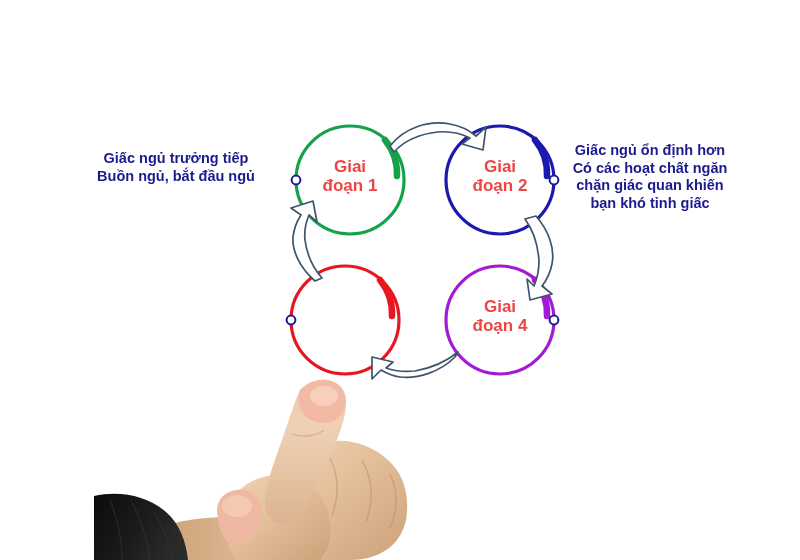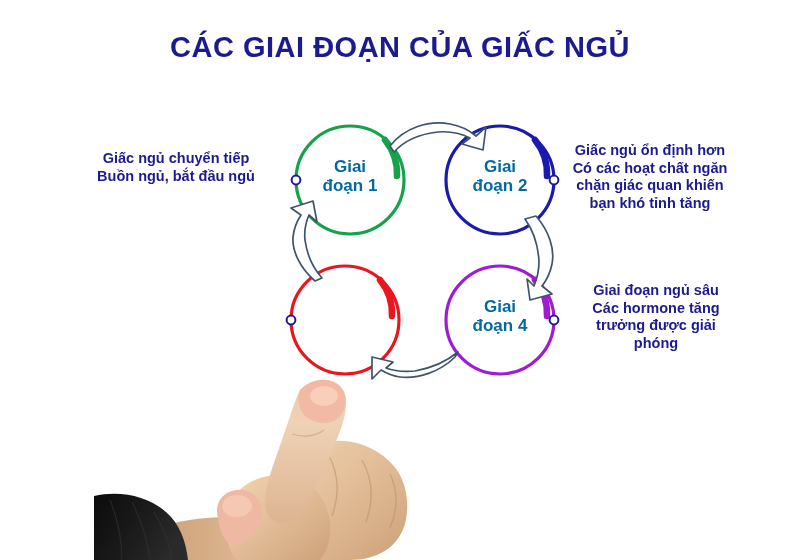--- a/index.html
+++ b/index.html
@@ -39,21 +39,21 @@
     width: 800px;
     height: 560px;
   }
 
   
   .node-label {
     position: absolute;
     text-align: center;
     font-family: "Liberation Sans", sans-serif;
     font-weight: bold;
-    color: #0369a1;
+    color: #ef4444;
     font-size: 17px;
     line-height: 19px;
     pointer-events: none;
     white-space: pre-line;
   }
   #label-stage1 { left: 302px; top: 157px; width: 96px; }
   #label-stage2 { left: 452px; top: 157px; width: 96px; }
   #label-stage4 { left: 452px; top: 297px; width: 96px; }
   #label-rem    { left: 297px; top: 285px; width: 96px; }
 
@@ -81,21 +81,20 @@
     width: 340px;
     height: 192px;
     pointer-events: none;
   }
 </style>
 </head>
 <body>
 
 <div id="page">
 
-  <div id="title">CÁC GIAI ĐOẠN CỦA GIẤC NGỦ</div>
 
   <svg id="diagram" viewBox="0 0 800 560">
 
     <g>
       <circle cx="350" cy="180" r="54" fill="none" stroke="#14a34a" stroke-width="3.2"></circle>
       <path d="M 385 140 A 54 54 0 0 1 397 176" fill="none" stroke="#14a34a" stroke-width="6.5" stroke-linecap="round"></path>
     </g>
     <circle cx="296" cy="180" r="4.4" fill="#ffffff" stroke="#1b1b8f" stroke-width="2"></circle>
 
     <g>
@@ -172,32 +171,28 @@
   <div id="label-stage1" class="node-label">Giai
 đoạn 1</div>
 
   <div id="label-stage2" class="node-label">Giai
 đoạn 2</div>
 
   <div id="label-stage4" class="node-label">Giai
 đoạn 4</div>
 
 
-  <div id="desc-stage1" class="desc">Giấc ngủ chuyển tiếp
+  <div id="desc-stage1" class="desc">Giấc ngủ trưởng tiếp
 Buồn ngủ, bắt đầu ngủ</div>
 
   <div id="desc-stage2" class="desc">Giấc ngủ ổn định hơn
 Có các hoạt chất ngăn
 chặn giác quan khiến
-bạn khó tỉnh tăng</div>
-
-  <div id="desc-stage4" class="desc">Giai đoạn ngủ sâu
-Các hormone tăng
-trưởng được giải
-phóng</div>
+bạn khó tỉnh giấc</div>
+
 
 
   <svg id="hand-photo" viewBox="0 0 340 192">
     <defs>
       <linearGradient id="skinGrad" x1="0" y1="0" x2="1" y2="1">
         <stop offset="0%" stop-color="#f2d4b4"></stop>
         <stop offset="45%" stop-color="#e4bf9a"></stop>
         <stop offset="100%" stop-color="#cda179"></stop>
       </linearGradient>
       <linearGradient id="fingerGrad" x1="0" y1="0" x2="0" y2="1">

